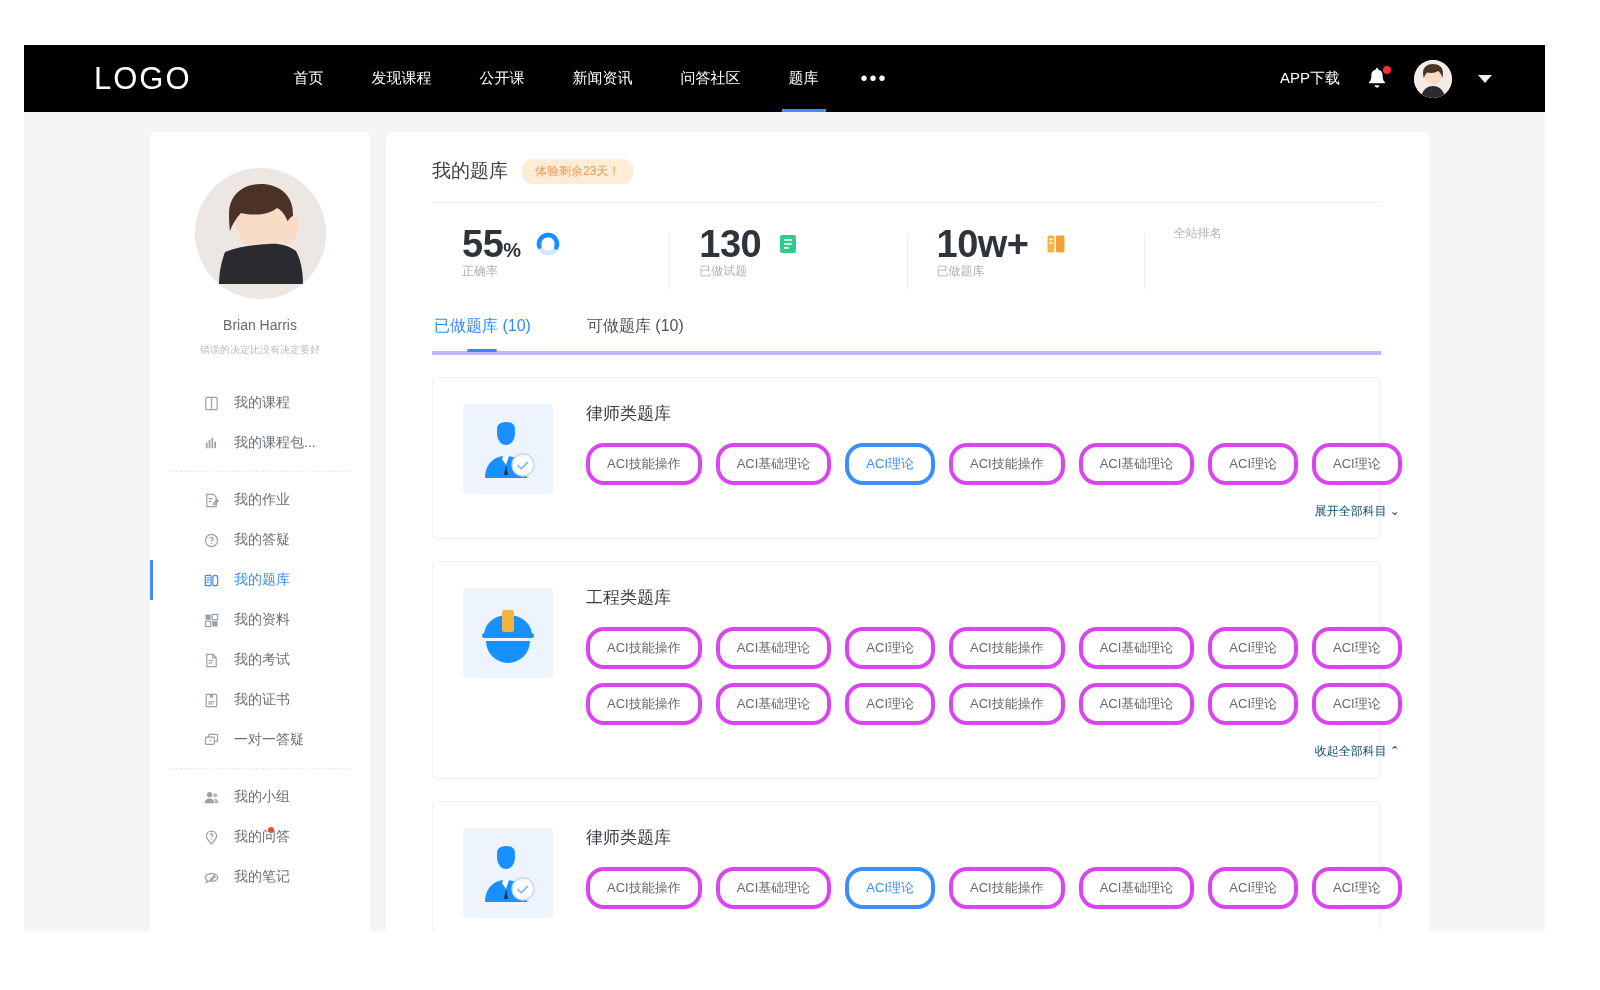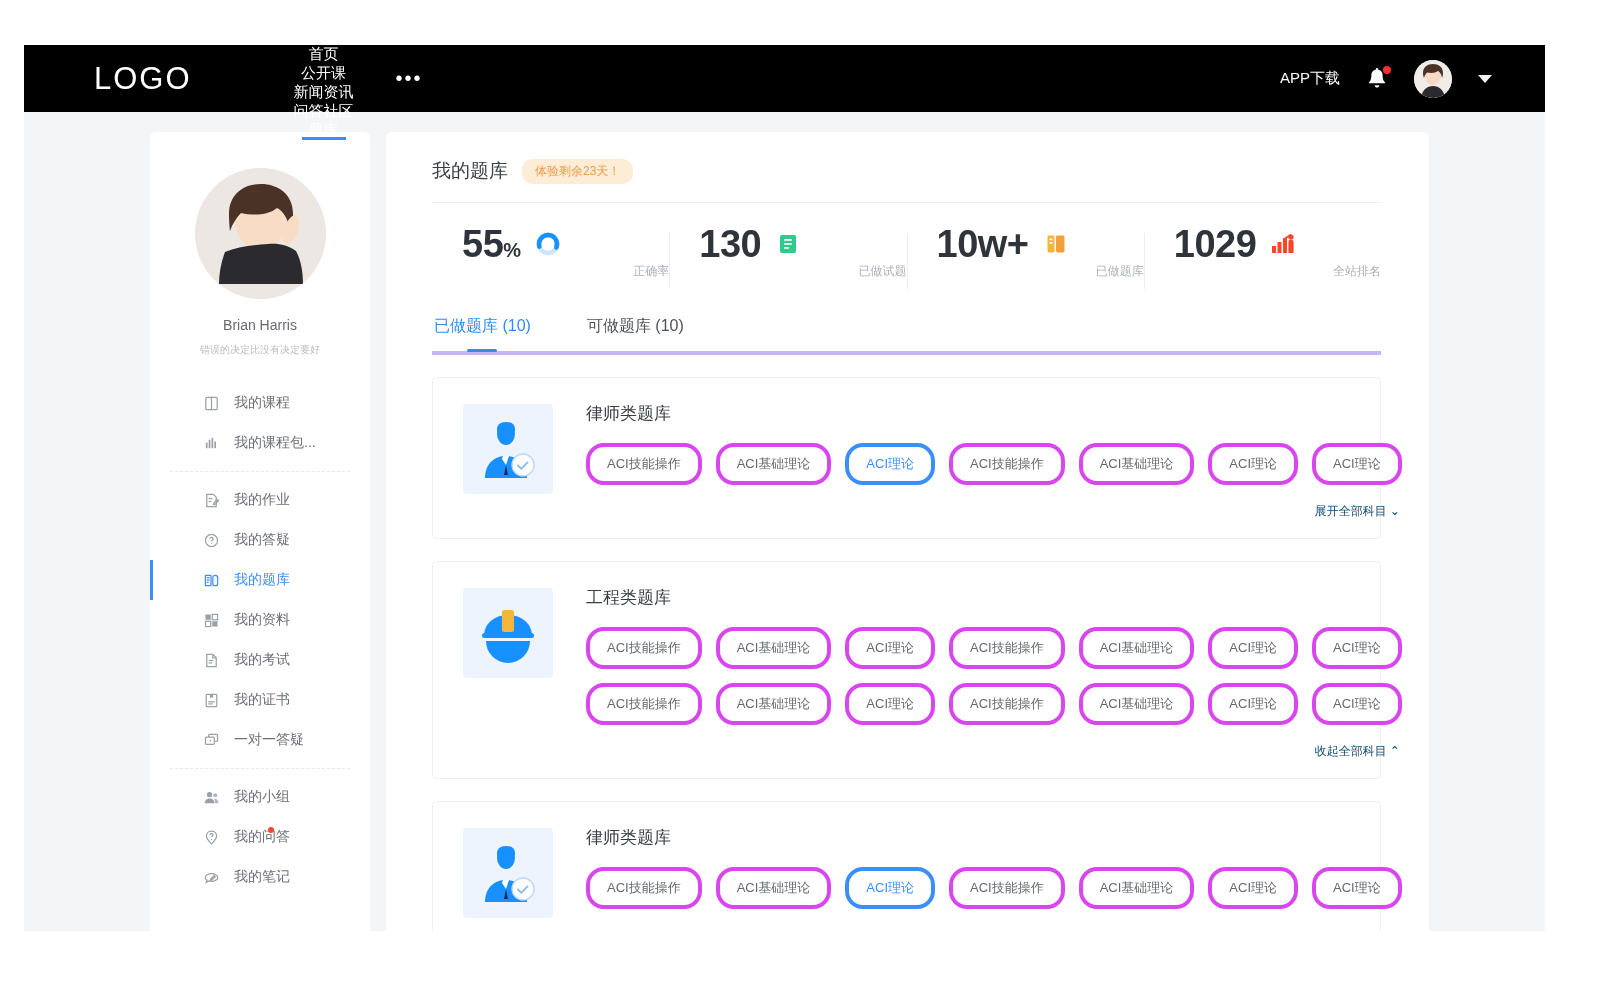--- a/index.html
+++ b/index.html
@@ -31,21 +31,20 @@
     font-size: 31px;
     letter-spacing: 2px;
     font-weight: 300;
     font-family: "Liberation Sans", sans-serif;
   }
   .nav {
     display: flex;
     align-items: center;
     margin-left: 78px;
     height: 67px;
-    flex-direction: column;
   }
   .nav-item {
     position: relative;
     color: #ffffff;
     font-size: 15px;
     padding: 0 24px;
     height: 67px;
     display: flex;
     align-items: center;
     cursor: pointer;
@@ -214,21 +213,20 @@
   }
 
   .stats {
     display: flex;
     padding: 22px 0 12px;
   }
   .stat {
     flex: 1;
     position: relative;
     padding-left: 30px;
-    text-align: right;
   }
   .stat + .stat::before {
     content: "";
     position: absolute;
     left: 0; top: 8px;
     width: 1px; height: 56px;
     background: #eceef0;
   }
   .stat-top {
     display: flex;
@@ -332,20 +330,21 @@
 </style>
 </head>
 <body>
 
 <div class="page">
 
   <div class="topbar">
     <div class="logo">LOGO</div>
     <div class="nav" id="nav-root">
         <div class="nav-item">首页</div>
+        <div class="nav-item">发现课程</div>
         <div class="nav-item">公开课</div>
         <div class="nav-item">新闻资讯</div>
         <div class="nav-item">问答社区</div>
         <div class="nav-item active">题库</div>
       </div>
     <div class="nav-dots">•••</div>
 
     <div class="top-right">
       <div class="app-dl">APP下载</div>
 
@@ -562,33 +561,20 @@
                   <rect x="3.5" y="3.5" width="7" height="17" rx="1.4" fill="#f5b53d"></rect>
                   <rect x="5.3" y="6.5" width="3.4" height="1.7" rx=".85" fill="#fff"></rect>
                   <rect x="5.3" y="10" width="3.4" height="1.7" rx=".85" fill="#fff"></rect>
                   <rect x="12" y="3.5" width="8.5" height="17" rx="1.4" fill="#f2a13a"></rect>
                 </svg>
               </div>
             </div>
             <div class="stat-label">已做题库</div>
           </div>
           <div class="stat">
-            <div class="stat-top">
-              <div class="stat-val"><span>1029</span></div>
-              <div class="stat-ico">
-                <svg width="26" height="24" viewBox="0 0 26 24">
-                  <rect x="2" y="14" width="4" height="7" fill="#f8462c"></rect>
-                  <rect x="7.5" y="10" width="4" height="11" fill="#f8462c"></rect>
-                  <rect x="13" y="6" width="4" height="15" fill="#f8462c"></rect>
-                  <circle cx="21" cy="5" r="2.6" fill="#f8462c"></circle>
-                  <path d="M18.4 10c0-1.6 1.1-2.6 2.6-2.6s2.6 1 2.6 2.6v11h-5.2z" fill="#f8462c"></path>
-                  <path d="M13.5 7.5L21 2.5" stroke="#f8462c" stroke-width="1.6" fill="none"></path>
-                </svg>
-              </div>
-            </div>
             <div class="stat-label">全站排名</div>
           </div>
         </div>
 
       <div class="tabs" id="tabs-root">
           <div class="tab active">已做题库 (10)</div>
           <div class="tab">可做题库 (10)</div>
         </div>
 
       <div class="cards" id="cards-root">

